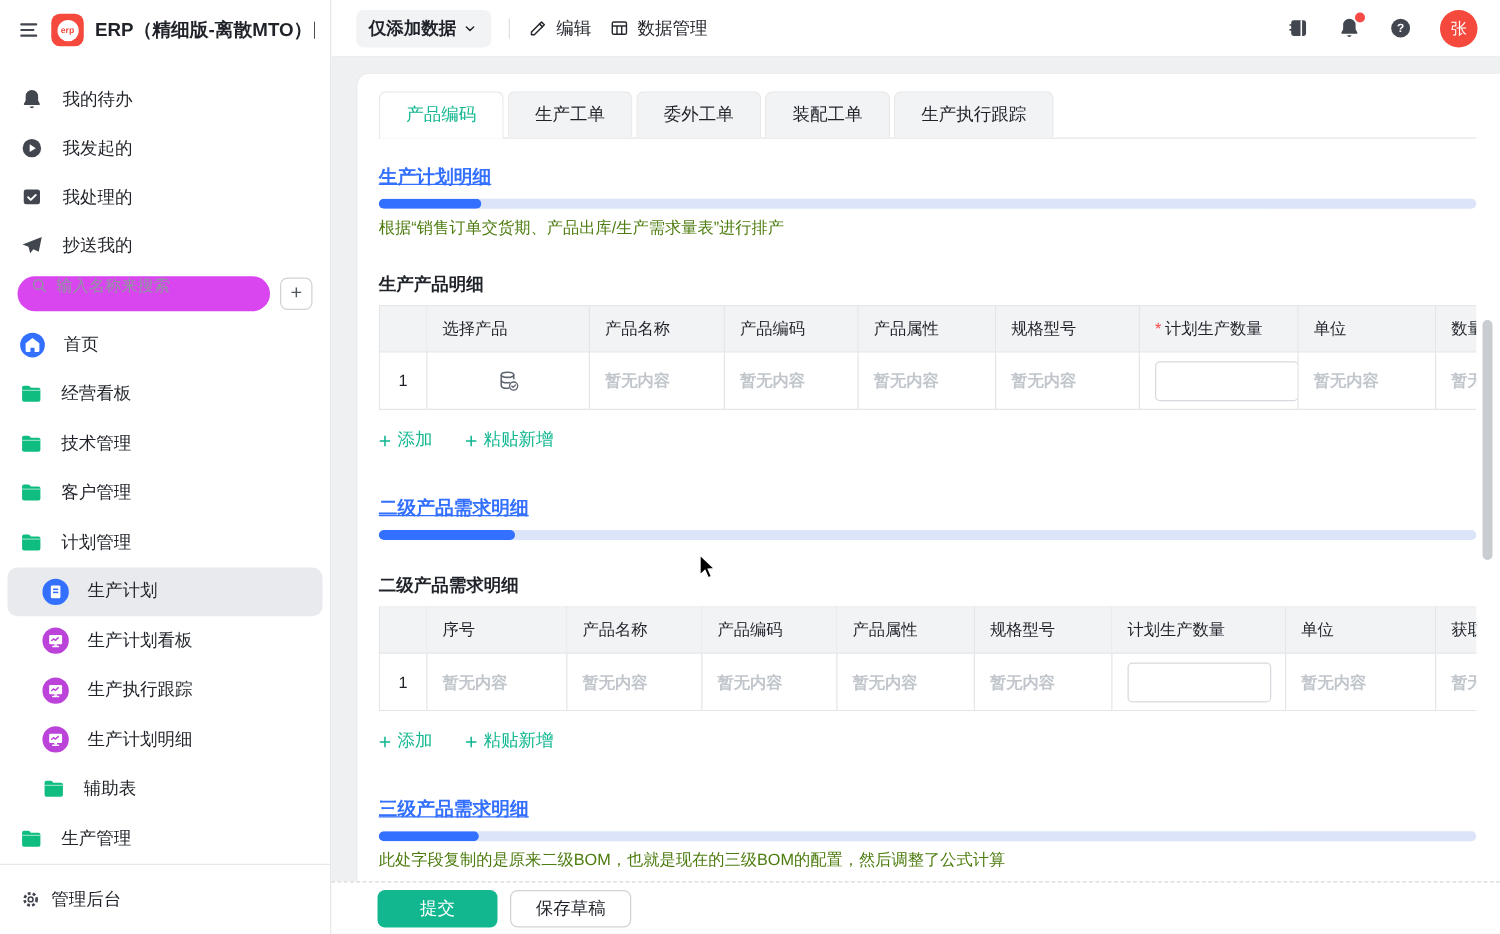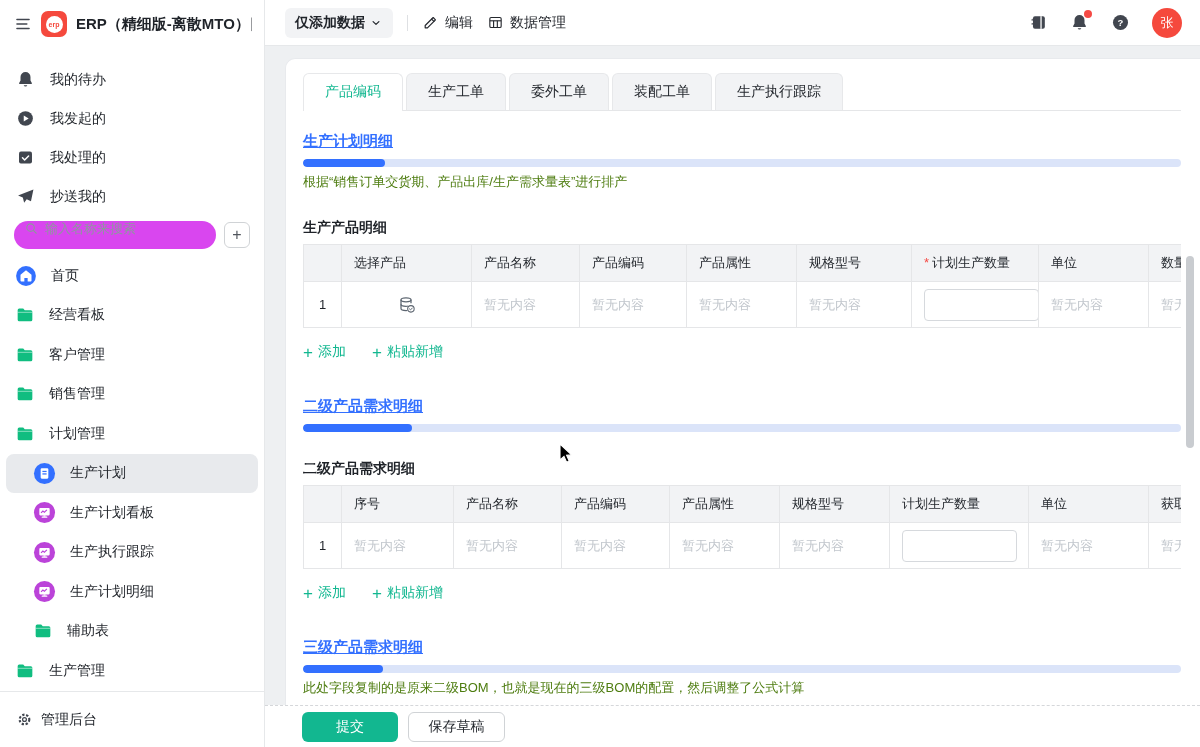--- a/index.html
+++ b/index.html
@@ -54,21 +54,21 @@
   .progress { margin-top:8px; height:8px; border-radius:4px; background:#dbe4f9; width:100%; overflow:hidden; }
   .progress .fill { height:100%; border-radius:4px; }
   .sec-desc { margin-top:6px; font-size:13px; color:#4d7c0f; }
   .tbl-title { margin-top:28px; font-size:14px; font-weight:bold; color:#1f2329; }
   .tbl-wrap { margin-top:7px; width:878px; overflow:hidden; }
   table { border-collapse:collapse; table-layout:fixed; }
   th,td { border:1px solid #e5e6e8; font-size:13px; text-align:left; padding:0 12px; overflow:hidden; white-space:nowrap; }
   th { background:#f2f3f5; height:37px; font-weight:normal; color:#1f2329; }
   td { height:46px; background:#fff; }
   .c-center { text-align:center; padding:0 4px; }
-  .empty { color:#c1c6cc; }
+  .empty { color:#c1c6cc;font-weight:bold; }
   .star { color:#f54a45; margin-right:3px; }
   .cell-input { width:115px; height:32px; border:1px solid #d6d9dd; border-radius:4px; background:#fff; padding:0 8px; font-size:13px; font-family:inherit; outline:none; }
   .row-actions { margin-top:15px; display:flex; gap:26px; }
   .act { display:flex; align-items:center; gap:5px; background:none; border:none; font-size:14px; cursor:pointer; font-family:inherit; }
   .act .plus { font-size:17px; font-weight:400; line-height:1; }
 
   .formfooter { height:42px; flex:none; background:#fff; border-top:1px dashed #d5d7da; display:flex; align-items:center; gap:10px; padding-left:37px; }
   .btn-submit { width:96px; height:30px; border:none; border-radius:6px; color:#fff; font-size:14px; cursor:pointer; font-family:inherit; }
   .btn-draft { width:97px; height:30px; background:#fff; border:1px solid #d0d3d6; border-radius:6px; color:#1f2329; font-size:14px; cursor:pointer; font-family:inherit; }
 
@@ -163,30 +163,30 @@
             </span>
             <span>经营看板</span>
           </div>
           <div class="menu-item lvl0">
             <span class="ic">
               <svg width="20" height="20" viewBox="0 0 24 24">
                 <path d="M3.2 6A1.8 1.8 0 0 1 5 4.2h4.1c.5 0 1 .2 1.3.6l1.3 1.4H19A1.8 1.8 0 0 1 20.8 8v9.8a1.8 1.8 0 0 1-1.8 1.8H5a1.8 1.8 0 0 1-1.8-1.8z" fill="#10bd80"></path>
                 <rect x="3.2" y="8.2" width="17.6" height="1.1" fill="#fff" opacity="0.55"></rect>
               </svg>
             </span>
+            <span>技术管理</span>
+          </div>
+          <div class="menu-item lvl0">
+            <span class="ic">
+              <svg width="20" height="20" viewBox="0 0 24 24">
+                <path d="M3.2 6A1.8 1.8 0 0 1 5 4.2h4.1c.5 0 1 .2 1.3.6l1.3 1.4H19A1.8 1.8 0 0 1 20.8 8v9.8a1.8 1.8 0 0 1-1.8 1.8H5a1.8 1.8 0 0 1-1.8-1.8z" fill="#10bd80"></path>
+                <rect x="3.2" y="8.2" width="17.6" height="1.1" fill="#fff" opacity="0.55"></rect>
+              </svg>
+            </span>
             <span>客户管理</span>
-          </div>
-          <div class="menu-item lvl0">
-            <span class="ic">
-              <svg width="20" height="20" viewBox="0 0 24 24">
-                <path d="M3.2 6A1.8 1.8 0 0 1 5 4.2h4.1c.5 0 1 .2 1.3.6l1.3 1.4H19A1.8 1.8 0 0 1 20.8 8v9.8a1.8 1.8 0 0 1-1.8 1.8H5a1.8 1.8 0 0 1-1.8-1.8z" fill="#10bd80"></path>
-                <rect x="3.2" y="8.2" width="17.6" height="1.1" fill="#fff" opacity="0.55"></rect>
-              </svg>
-            </span>
-            <span>销售管理</span>
           </div>
           <div class="menu-item lvl0">
             <span class="ic">
               <svg width="20" height="20" viewBox="0 0 24 24">
                 <path d="M3.2 6A1.8 1.8 0 0 1 5 4.2h4.1c.5 0 1 .2 1.3.6l1.3 1.4H19A1.8 1.8 0 0 1 20.8 8v9.8a1.8 1.8 0 0 1-1.8 1.8H5a1.8 1.8 0 0 1-1.8-1.8z" fill="#10bd80"></path>
                 <rect x="3.2" y="8.2" width="17.6" height="1.1" fill="#fff" opacity="0.55"></rect>
               </svg>
             </span>
             <span>计划管理</span>
           </div>

